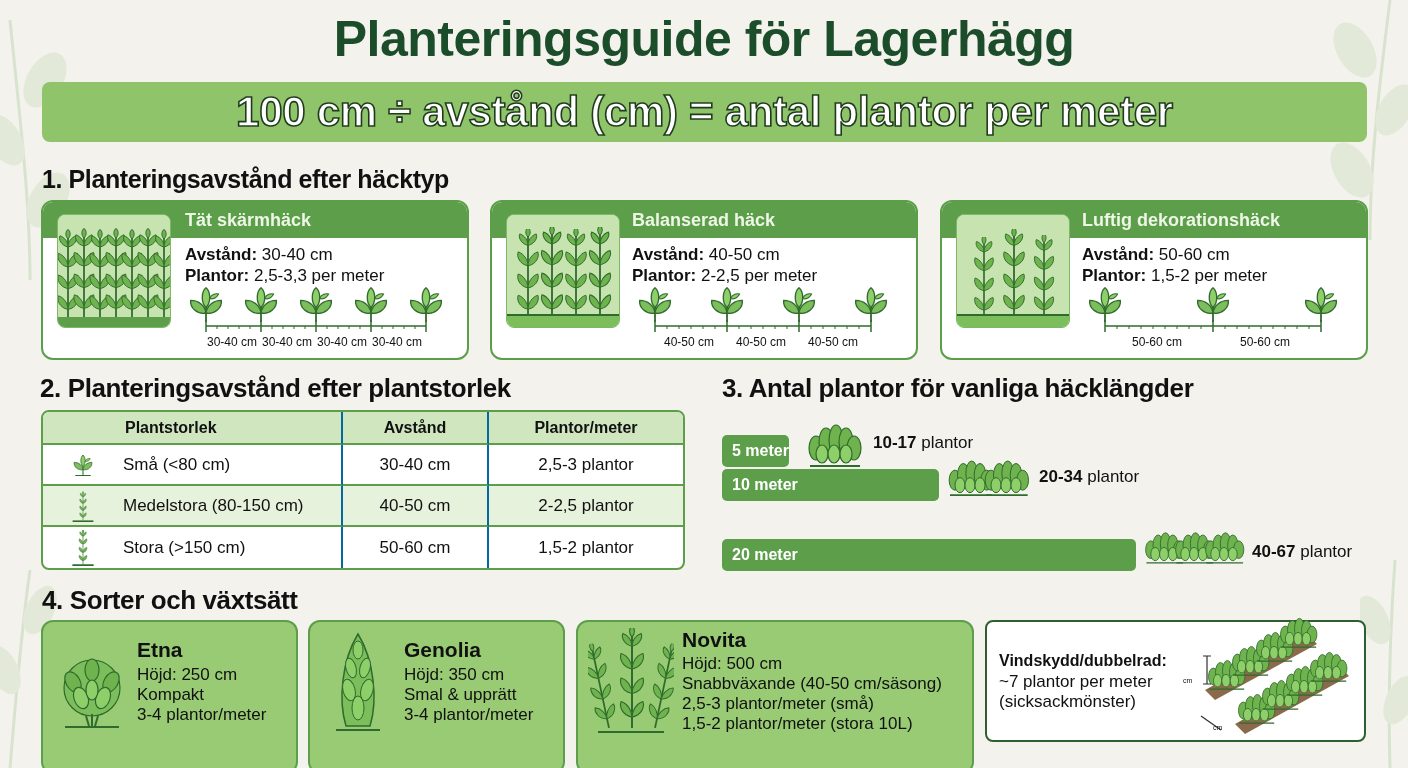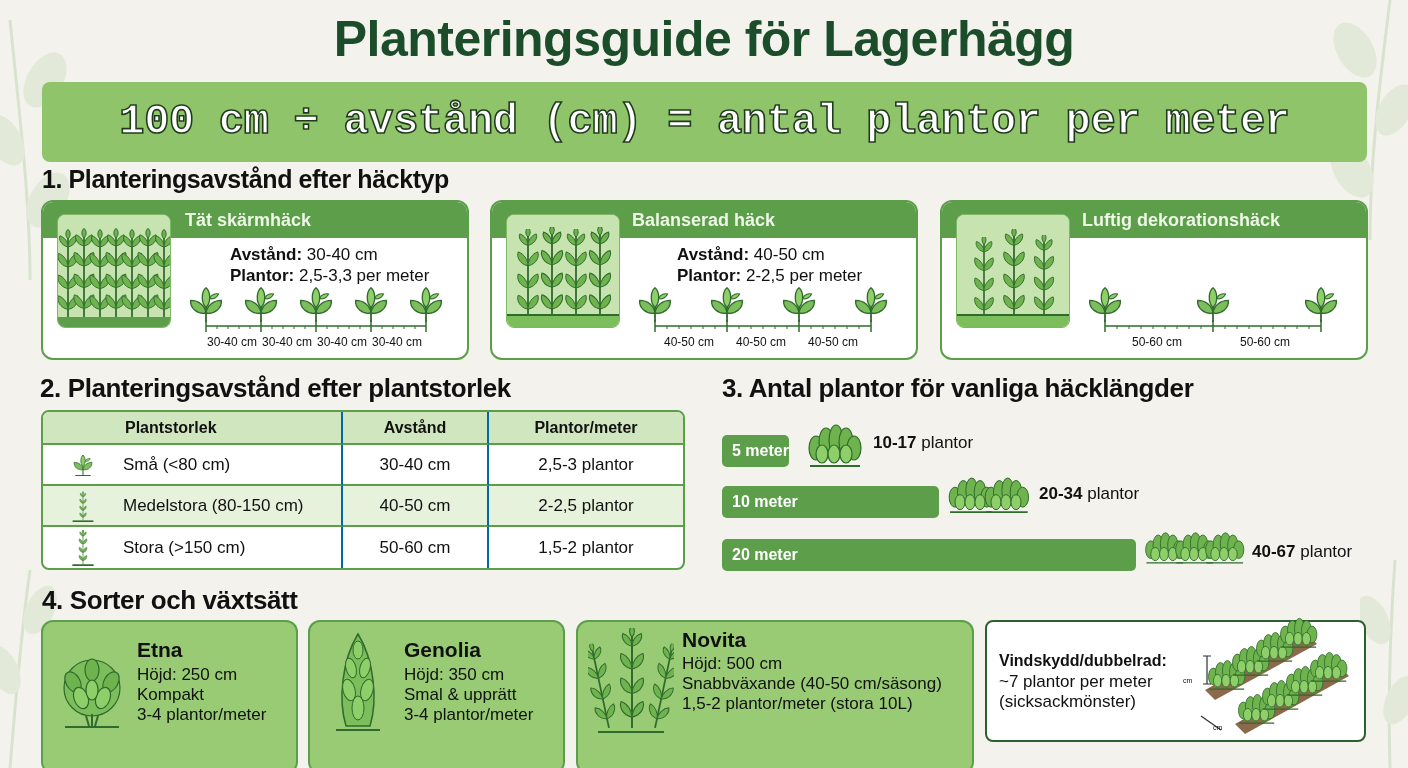--- a/index.html
+++ b/index.html
@@ -11,27 +11,26 @@
     position: relative;
   }
   .bg-leaf { position: absolute; opacity: 0.35; pointer-events: none; }
 
   .title {
     position: absolute; left: 0; right: 0; top: 10px;
     text-align: center; font-size: 50px; font-weight: 700;
     color: #1c4d2b; letter-spacing: -0.5px;
   }
   .formula {
-    position: absolute; left: 42px; top: 82px; width: 1325px; height: 80px;
+    position: absolute; left: 42px; top: 82px; width: 1325px; height: 60px;
     background: #8fc46a; border-radius: 8px;
     display: flex; align-items: center; justify-content: center;
     font-size: 42px; font-weight: 700; color: #fff;
     -webkit-text-stroke: 1.6px #1f3a1c;
     letter-spacing: -0.3px;
-    font-family: Liberation Mono, monospace;
   }
   .section-title {
     position: absolute; font-size: 26px; font-weight: 700; color: #111;
     letter-spacing: -0.4px;
   }
 
   
   .hcard {
     position: absolute; top: 200px; width: 428px; height: 160px;
     border: 2.5px solid #5c9e4a; border-radius: 12px; background: #fff;
@@ -44,21 +43,21 @@
   .hcard .head-label {
     position: absolute; left: 140px; top: 8px;
     font-size: 18px; font-weight: 700; color: #eef6e6;
   }
   .hcard .thumb {
     position: absolute; left: 14px; top: 12px; width: 114px; height: 114px;
     background: #c6e3b0; border-radius: 8px; overflow: hidden;
     border: 1px solid #7eb766;
   }
   .hcard .info { position: absolute; left: 140px; top: 42px; font-size: 17px; line-height: 21px; }
-  .hcard .info b { font-weight: 700; margin-left: 45px; }
+  .hcard .info b { font-weight: 700; }
 
   
   .tbl {
     position: absolute; left: 41px; top: 410px; width: 644px; height: 160px;
     border: 2.5px solid #5c9e4a; border-radius: 8px; overflow: hidden;
     border-collapse: separate; border-spacing: 0; background: #fff;
   }
   .tbl th, .tbl td {
     font-size: 17px; font-weight: 400; height: 41px;
     border-right: 2px solid #0369a1; border-bottom: 2px solid #5c9e4a;
@@ -243,20 +242,24 @@
   <div class="head-label">Luftig dekorationshäck</div>
   <div class="thumb">
     <svg width="114" height="114" viewBox="0 0 114 114">
       <rect x="0" y="0" width="114" height="114" fill="#c6e3b0"></rect>
       <use href="#stem" x="10" y="22" width="34" height="82"></use>
       <use href="#stem" x="40" y="14" width="34" height="90"></use>
       <use href="#stem" x="70" y="20" width="34" height="84"></use>
       <path d="M0 100 H114" stroke="#2f6b2c" stroke-width="2"></path>
       <rect x="0" y="101" width="114" height="13" fill="#7cbd5c"></rect>
     </svg>
+  </div>
+  <div class="info">
+    <div><b>Avstånd:</b> <span>50-60 cm</span></div>
+    <div><b>Plantor:</b> <span>1,5-2 per meter</span></div>
   </div>
   <svg style="position:absolute;left:142px;top:84px" width="265" height="48" viewBox="0 0 265 48">
     <use href="#sprout" x="2" y="0" width="38" height="36"></use>
     <use href="#sprout" x="110" y="0" width="38" height="36"></use>
     <use href="#sprout" x="218" y="0" width="38" height="36"></use>
     <path d="M21 40 H237" stroke="#2f6b2c" stroke-width="1.5"></path>
     <path d="M21 34 V46 M129 34 V46 M237 34 V46" stroke="#2f6b2c" stroke-width="1.5"></path>
     <path d="M33 40V43 M45 40V43 M57 40V43 M69 40V43 M81 40V43 M93 40V43 M105 40V43 M117 40V43 M141 40V43 M153 40V43 M165 40V43 M177 40V43 M189 40V43 M201 40V43 M213 40V43 M225 40V43" stroke="#2f6b2c" stroke-width="1"></path>
   </svg>
   <div style="position:absolute;left:190px;top:133px;font-size:12px;display:flex;white-space:nowrap">
@@ -326,21 +329,21 @@
 <div class="section-title" style="left:722px;top:373px">3. Antal plantor för vanliga häcklängder</div>
 
 <div class="lenrow" style="top:418px">
   <div class="lenbar" style="width:67px;margin-top:15px">5 meter</div>
   <svg width="66" height="50" viewBox="0 0 60 50" style="margin-left:12px">
       <use href="#leafbush" x="0" y="0" width="60" height="50"></use>
     </svg>
   <div class="lencount"><b>10-17</b><span> plantor</span></div>
 </div>
 
-<div class="lenrow" style="top:468px">
+<div class="lenrow" style="top:451px">
   <div class="lenbar" style="width:217px;margin-top:16px">10 meter</div>
   <svg width="88" height="52" viewBox="0 0 88 52" style="margin-left:6px">
     <use href="#leafbush" x="0" y="0" width="50" height="50"></use>
     <use href="#leafbush" x="36" y="0" width="50" height="50"></use>
   </svg>
   <div class="lencount"><b>20-34</b><span> plantor</span></div>
 </div>
 
 <div class="lenrow" style="top:518px">
   <div class="lenbar" style="width:414px;margin-top:18px">20 meter</div>
@@ -401,20 +404,21 @@
   <svg style="position:absolute;left:10px;top:6px" width="86" height="110" viewBox="0 0 86 110">
     <use href="#stem" x="30" y="0" width="28" height="100"></use>
     <use href="#stem" x="8" y="14" width="26" height="86" transform="rotate(-12 21 100)"></use>
     <use href="#stem" x="54" y="14" width="26" height="86" transform="rotate(12 67 100)"></use>
     <path d="M10 104 H76" stroke="#2f6b2c" stroke-width="2"></path>
   </svg>
   <div class="name" style="left:104px;top:6px">Novita</div>
   <div class="desc" style="left:104px;top:32px">
     <div>Höjd: 500 cm</div>
     <div>Snabbväxande (40-50 cm/säsong)</div>
+    <div>2,5-3 plantor/meter (små)</div>
     <div>1,5-2 plantor/meter (stora 10L)</div>
   </div>
 </div>
 
 <div class="wcard">
   <div style="position:absolute;left:12px;top:30px;font-size:16px;font-weight:700">Vindskydd/dubbelrad:</div>
   <div style="position:absolute;left:12px;top:50px;font-size:17px;line-height:20px">
     <div>~7 plantor per meter</div>
     <div>(sicksackmönster)</div>
   </div>

